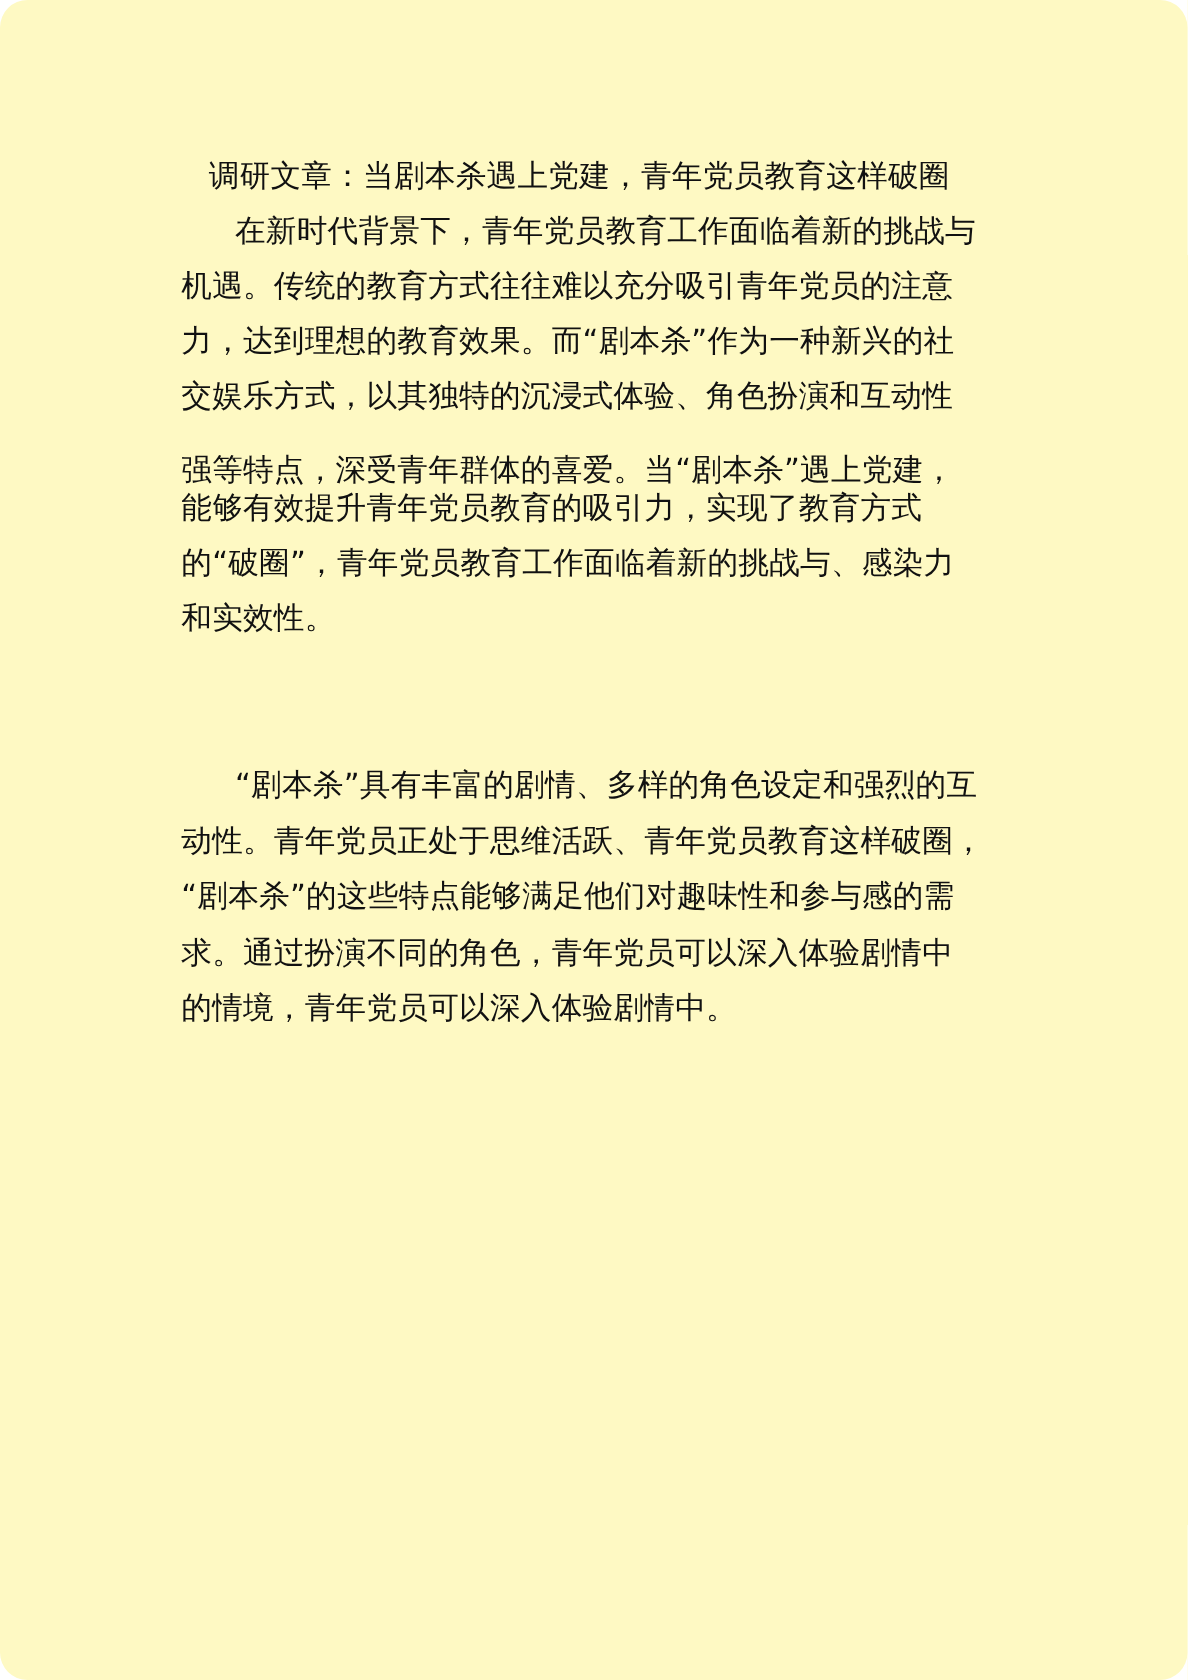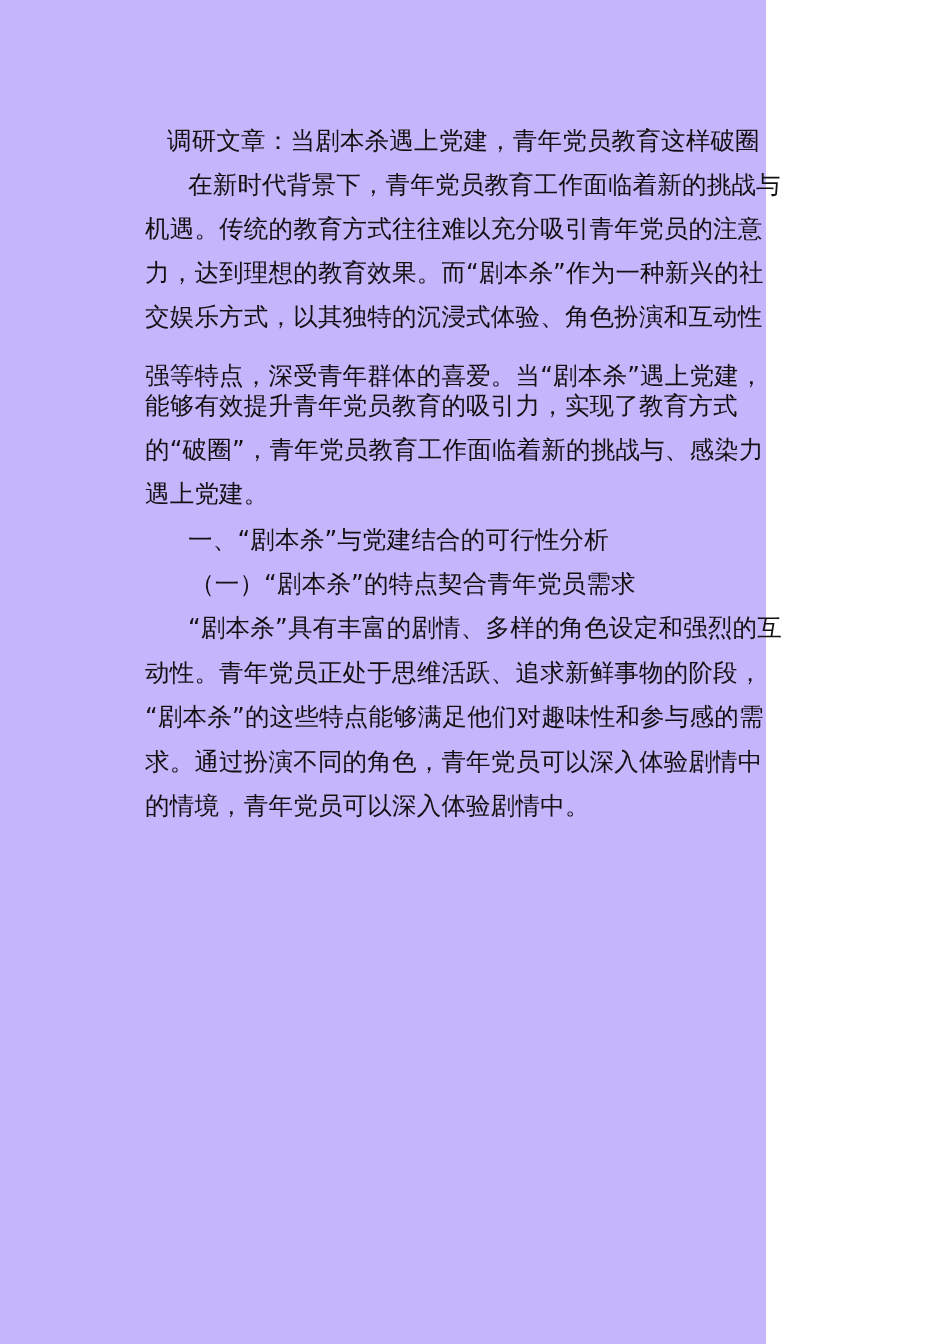--- a/index.html
+++ b/index.html
@@ -12,23 +12,24 @@
       height: 1344px;
       position: relative;
       overflow: hidden;
       font-family: "DejaVu Sans", "Liberation Sans", sans-serif;
       color: #111111;
     }
     .page {
       position: absolute;
       left: 0;
       top: 0;
-      width: 766px;
+      width: 950px;
       height: 1344px;
-      background: #c4b5fd;
+      background: #fef9c3;
+      border-radius: 22px;
     }
     .line {
       position: absolute;
       left: 145px;
       font-size: 24.5px;
       line-height: 30px;
       white-space: nowrap;
       letter-spacing: 0.2px;
     }
     .title { left: 167px; }
@@ -42,28 +43,26 @@
   <div class="line title" style="top:126px;">调研文章：当剧本杀遇上党建，青年党员教育这样破圈</div>
 
   <div>
     <div class="line indent" style="top:170px;">在新时代背景下，青年党员教育工作面临着新的挑战与</div>
     <div class="line" style="top:214px;">机遇。传统的教育方式往往难以充分吸引青年党员的注意</div>
     <div class="line" style="top:258px;">力，达到理想的教育效果。而“剧本杀”作为一种新兴的社</div>
     <div class="line" style="top:302px;">交娱乐方式，以其独特的沉浸式体验、角色扮演和互动性</div>
     <div class="line" style="top:347px;margin-top:14px;">强等特点，深受青年群体的喜爱。当“剧本杀”遇上党建，</div>
     <div class="line" style="top:391px;">能够有效提升青年党员教育的吸引力，实现了教育方式</div>
     <div class="line" style="top:435px;">的“破圈”，青年党员教育工作面临着新的挑战与、感染力</div>
-    <div class="line" style="top:479px;">遇上党建。</div>
+    <div class="line" style="top:479px;">和实效性。</div>
   </div>
 
-  <div class="line indent" style="top:525px;">一、“剧本杀”与党建结合的可行性分析</div>
 
-  <div class="line indent2" style="top:569px;">（一）“剧本杀”的特点契合青年党员需求</div>
 
   <div>
     <div class="line indent" style="top:613px;">“剧本杀”具有丰富的剧情、多样的角色设定和强烈的互</div>
-    <div class="line" style="top:658px;">动性。青年党员正处于思维活跃、追求新鲜事物的阶段，</div>
+    <div class="line" style="top:658px;">动性。青年党员正处于思维活跃、青年党员教育这样破圈，</div>
     <div class="line" style="top:702px;text-align:center;">“剧本杀”的这些特点能够满足他们对趣味性和参与感的需</div>
     <div class="line" style="top:747px;">求。通过扮演不同的角色，青年党员可以深入体验剧情中</div>
     <div class="line" style="top:791px;">的情境，青年党员可以深入体验剧情中。</div>
   </div>
 
 </div>
 
 </body></html>

